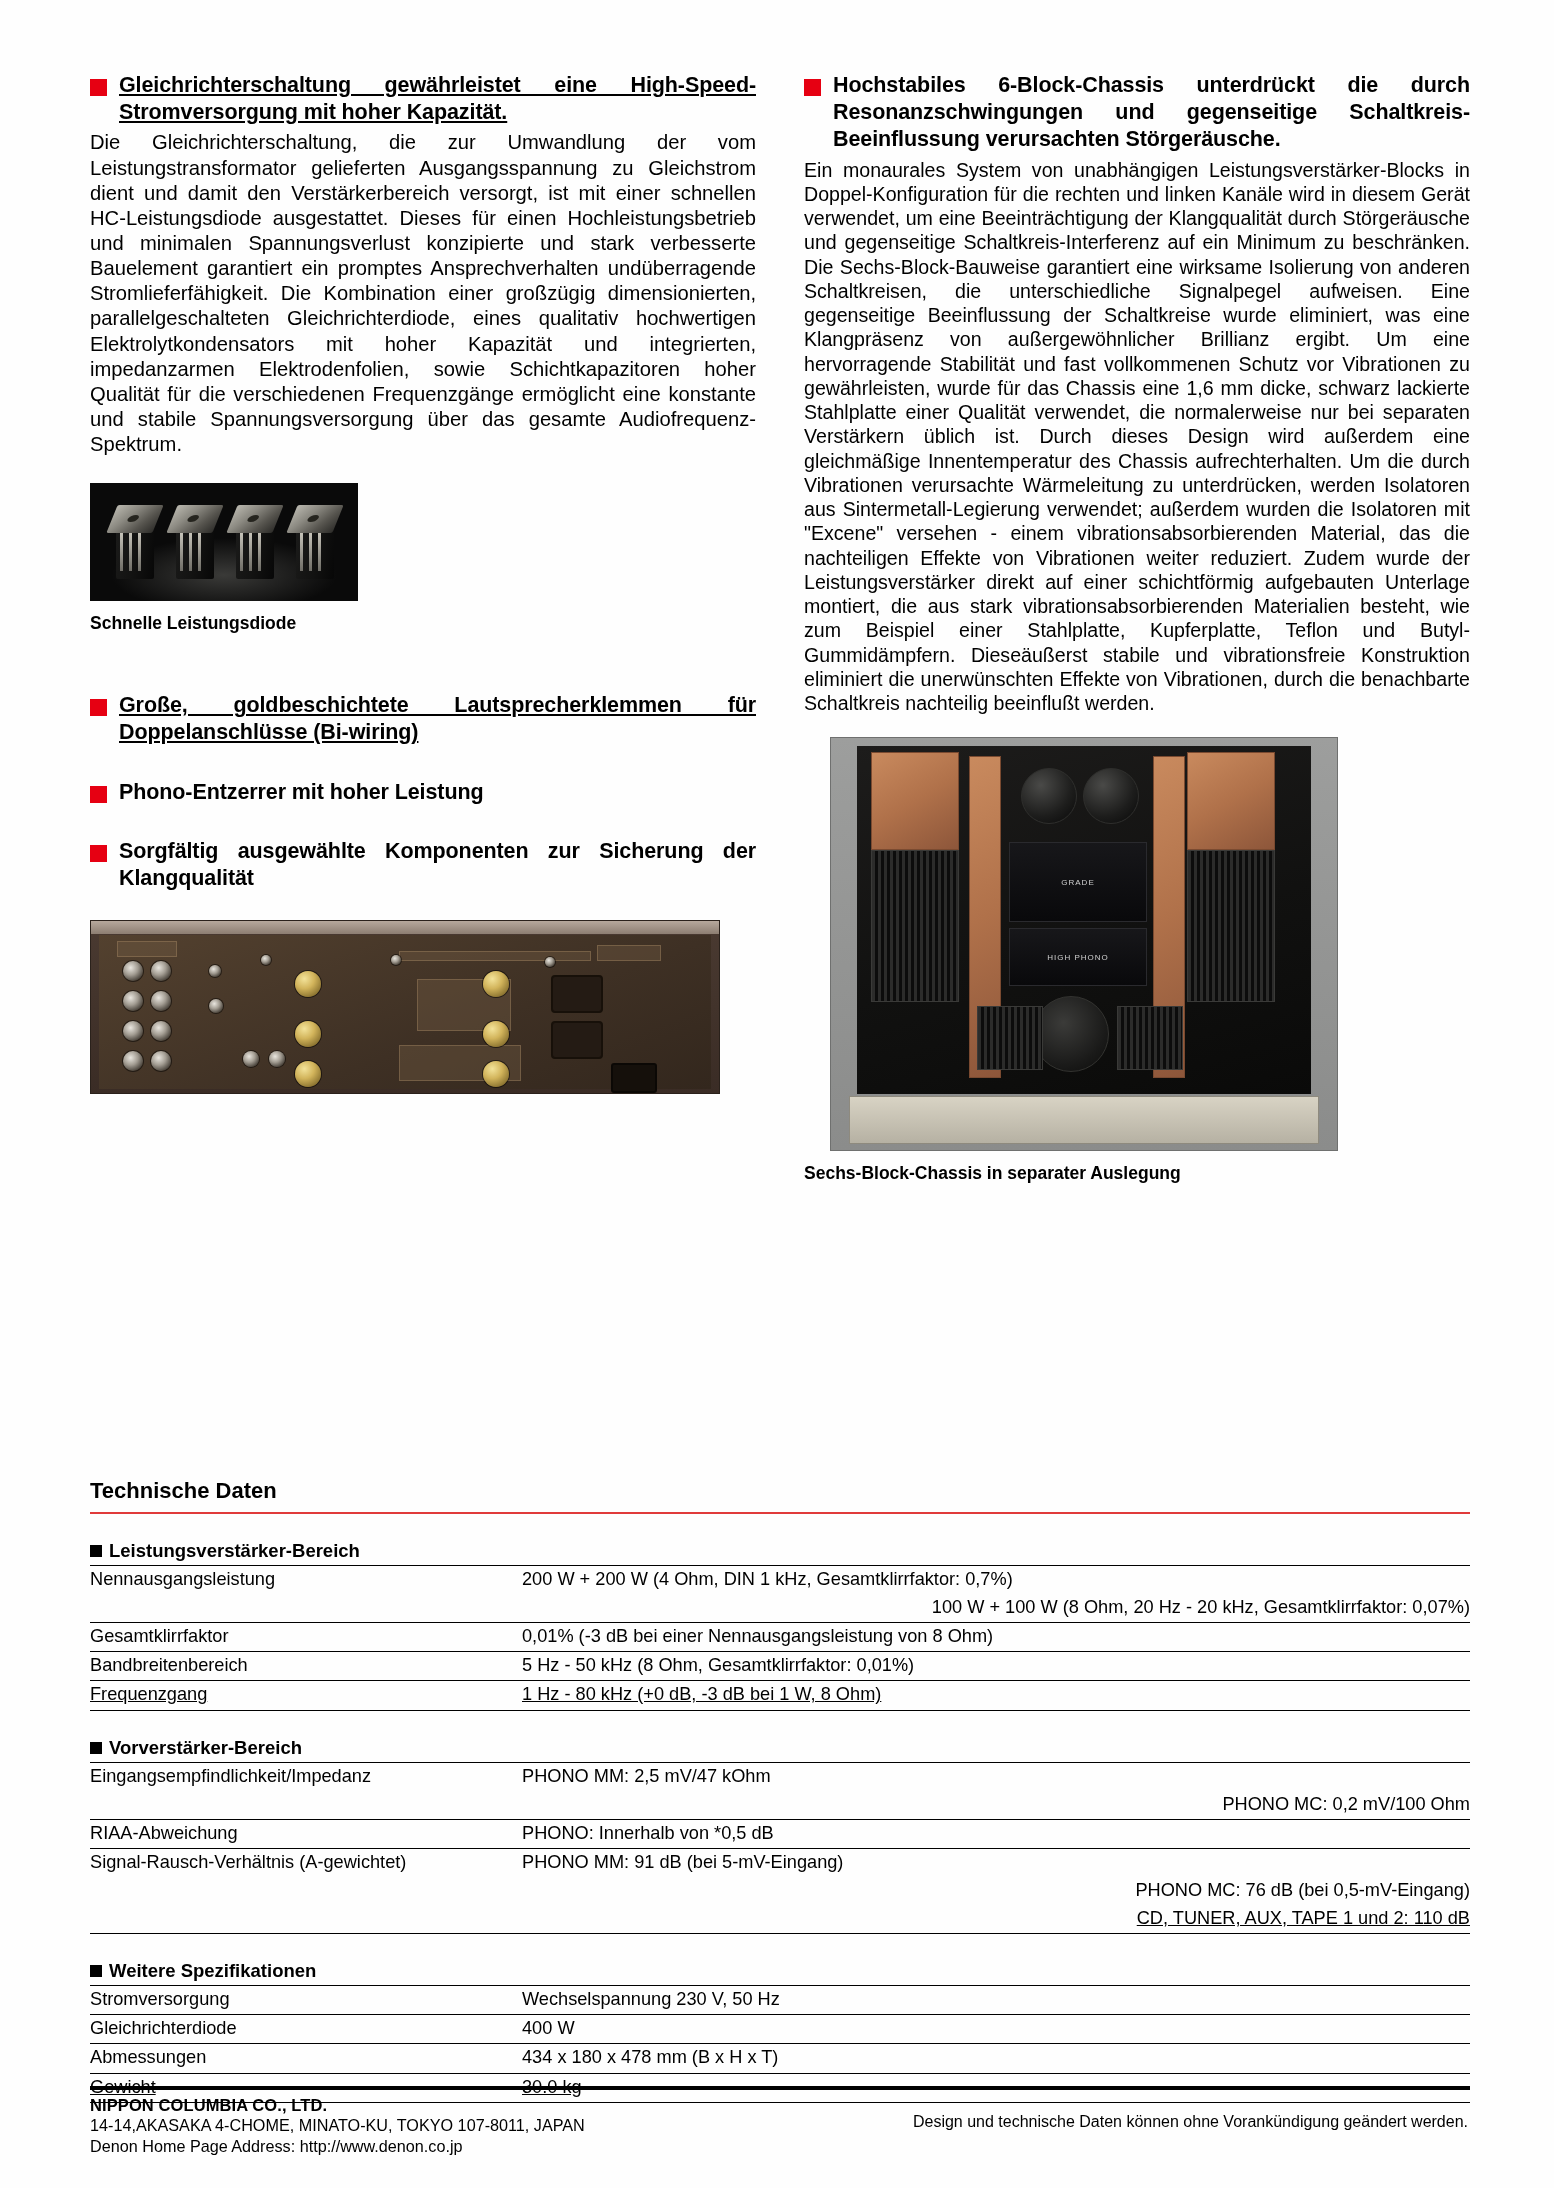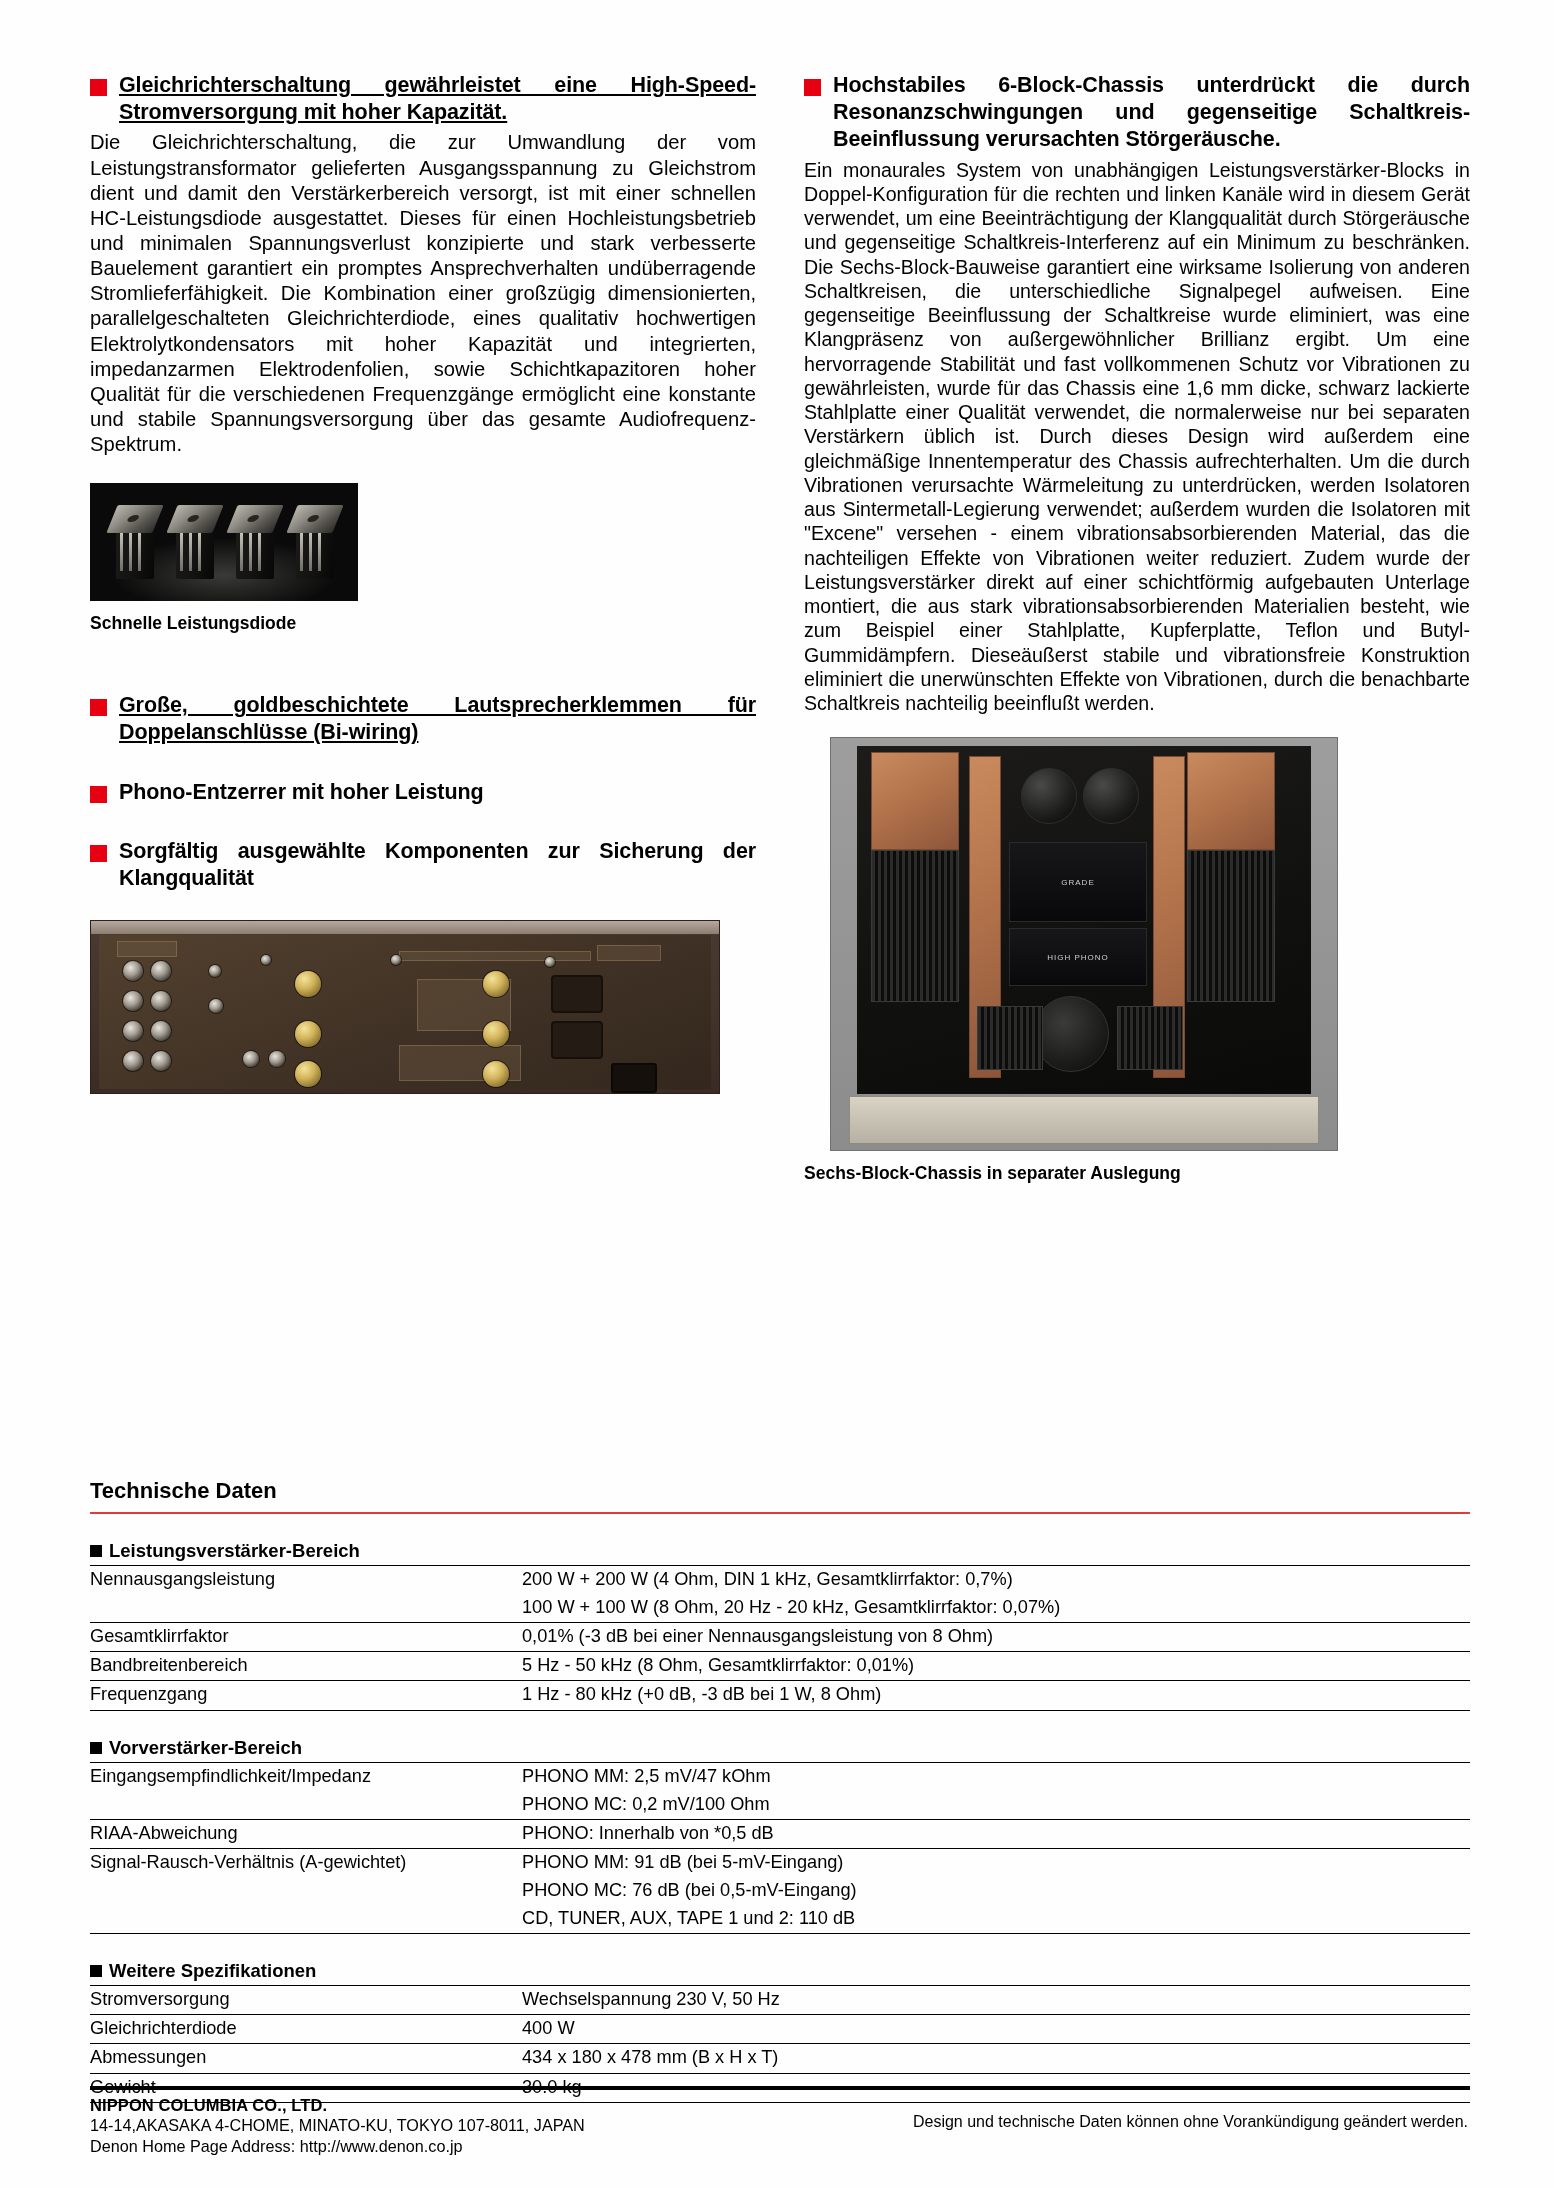--- a/index.html
+++ b/index.html
@@ -286,23 +286,25 @@
   table.spec-table {
     width: 100%;
     border-collapse: collapse;
     font-size: 18.2px;
   }
   table.spec-table tr {
     border-top: 1.4px solid #000;
   }
   table.spec-table tr.cont {
     border-top: none;
+    text-align: right;
   }
   table.spec-table tr:last-child {
     border-bottom: 1.4px solid #000;
+    text-decoration: underline;
   }
   table.spec-table td {
     padding: 3px 0 4px 0;
     vertical-align: top;
     line-height: 1.16;
   }
   td.k {
     width: 432px;
     padding-left: 44px;
   }

